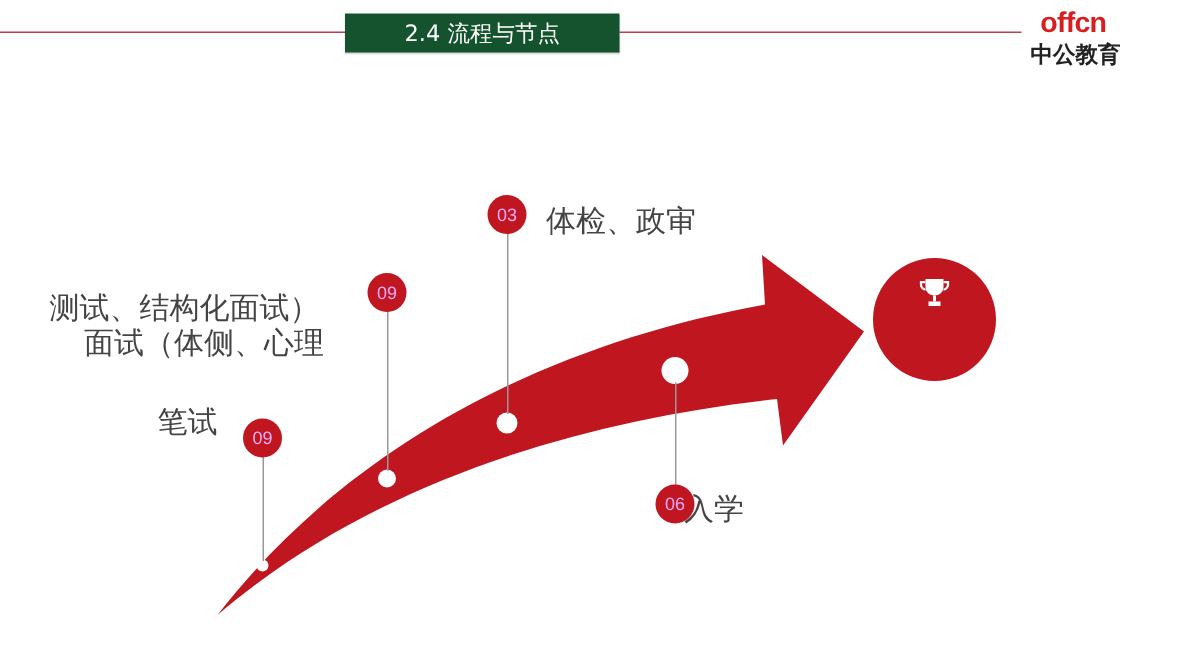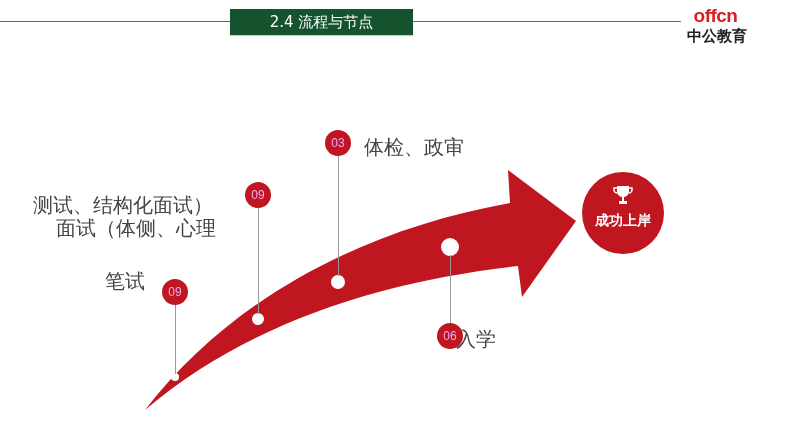--- a/index.html
+++ b/index.html
@@ -58,14 +58,13 @@
 <div class="label" style="left:456px; top:326px;">入学</div>
 
 <div class="goal">
   <svg class="trophy" width="22" height="22" viewBox="0 0 22 22">
     <path d="M5,2 H17 V7 C17,11 14,13 11,13 C8,13 5,11 5,7 Z" fill="#fff"></path>
     <path d="M5,4 H2 V6 C2,8 4,9 5,9" stroke="#fff" stroke-width="1.5" fill="none"></path>
     <path d="M17,4 H20 V6 C20,8 18,9 17,9" stroke="#fff" stroke-width="1.5" fill="none"></path>
     <rect x="10" y="13" width="2" height="4" fill="#fff"></rect>
     <rect x="7" y="17" width="8" height="3" fill="#fff"></rect>
   </svg>
-  <div class="txt">成功上岸</div>
 </div>
 
 </body></html>

